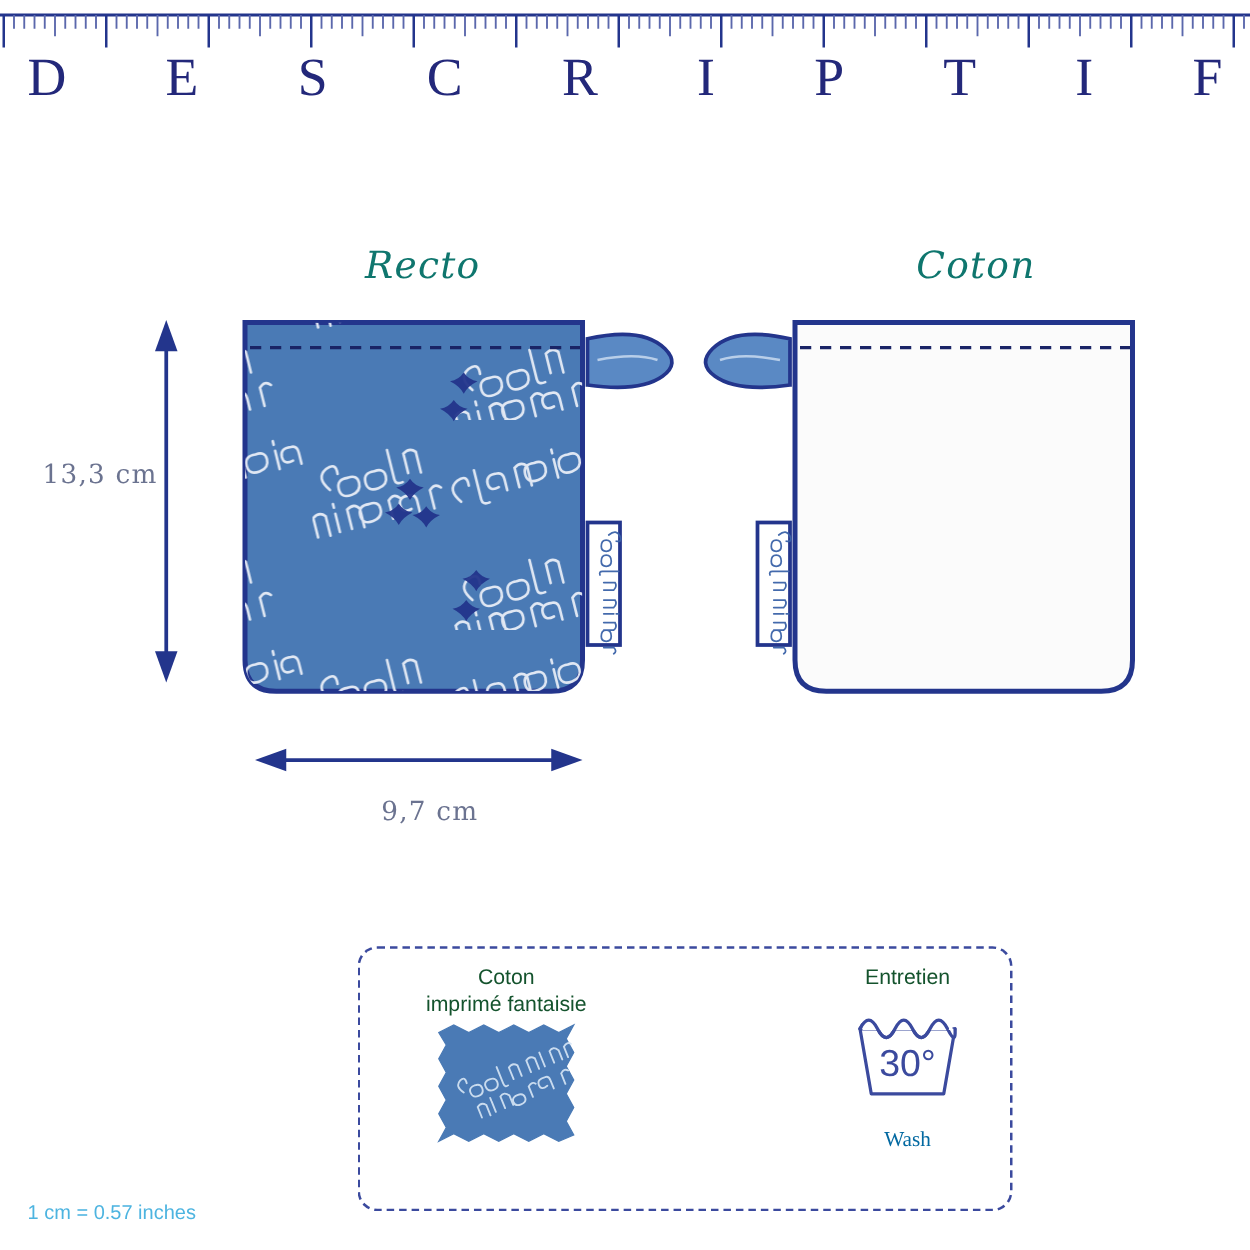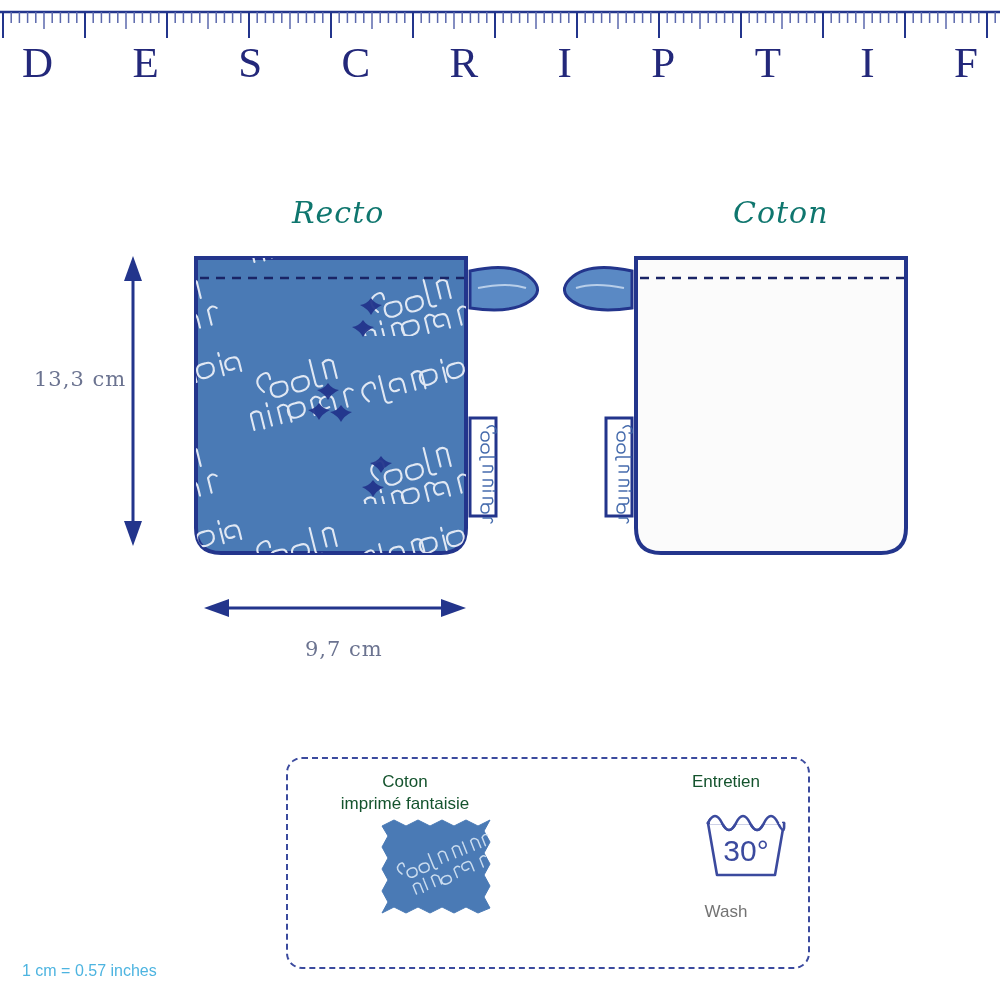--- a/index.html
+++ b/index.html
@@ -94,31 +94,31 @@
 
   .legend-title {
     font-family: "Liberation Sans", sans-serif;
     font-size: 17px;
     color: #14532d;
     line-height: 1.28;
     margin-top: 12px;
     white-space: pre-line;
   }
   .legend-sub {
-    font-family: Liberation Sans, sans-serif;
+    font-family: Liberation Serif, serif;
     font-size: 17px;
-    color: #737373;
+    color: #0369a1;
     line-height: 1.28;
     white-space: pre-line;
   }
   .legend-art {
     height: 104px;
     display: flex;
     align-items: center;
-    justify-content: flex-end;
+    justify-content: center;
   }
   #legend-col-0 .legend-art { margin-top: 2px; }
   #legend-col-1 .legend-art { margin-top: 2px; }
   #legend-col-2 .legend-art { margin-top: 4px; }
 
   
   #conversion-note {
     position: absolute;
     left: 22px; top: 962px;
     font-family: "Liberation Sans", sans-serif;

